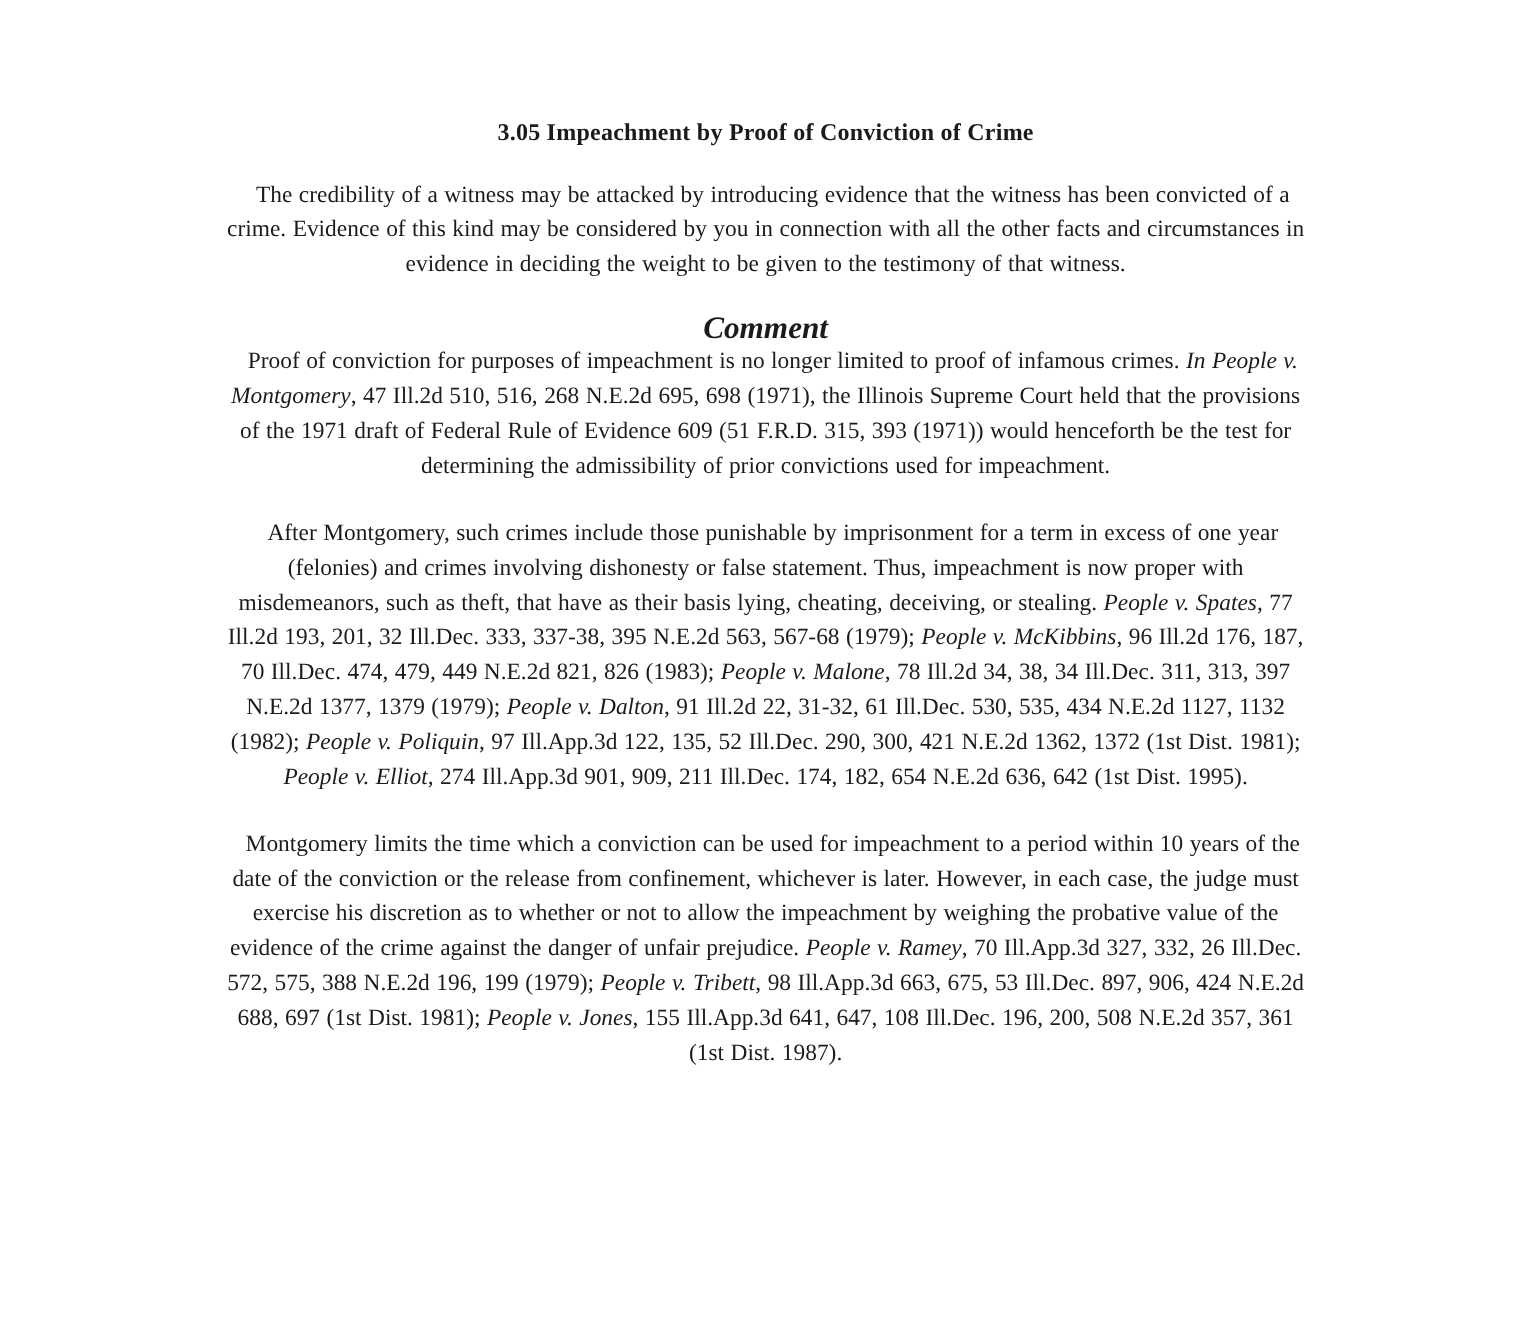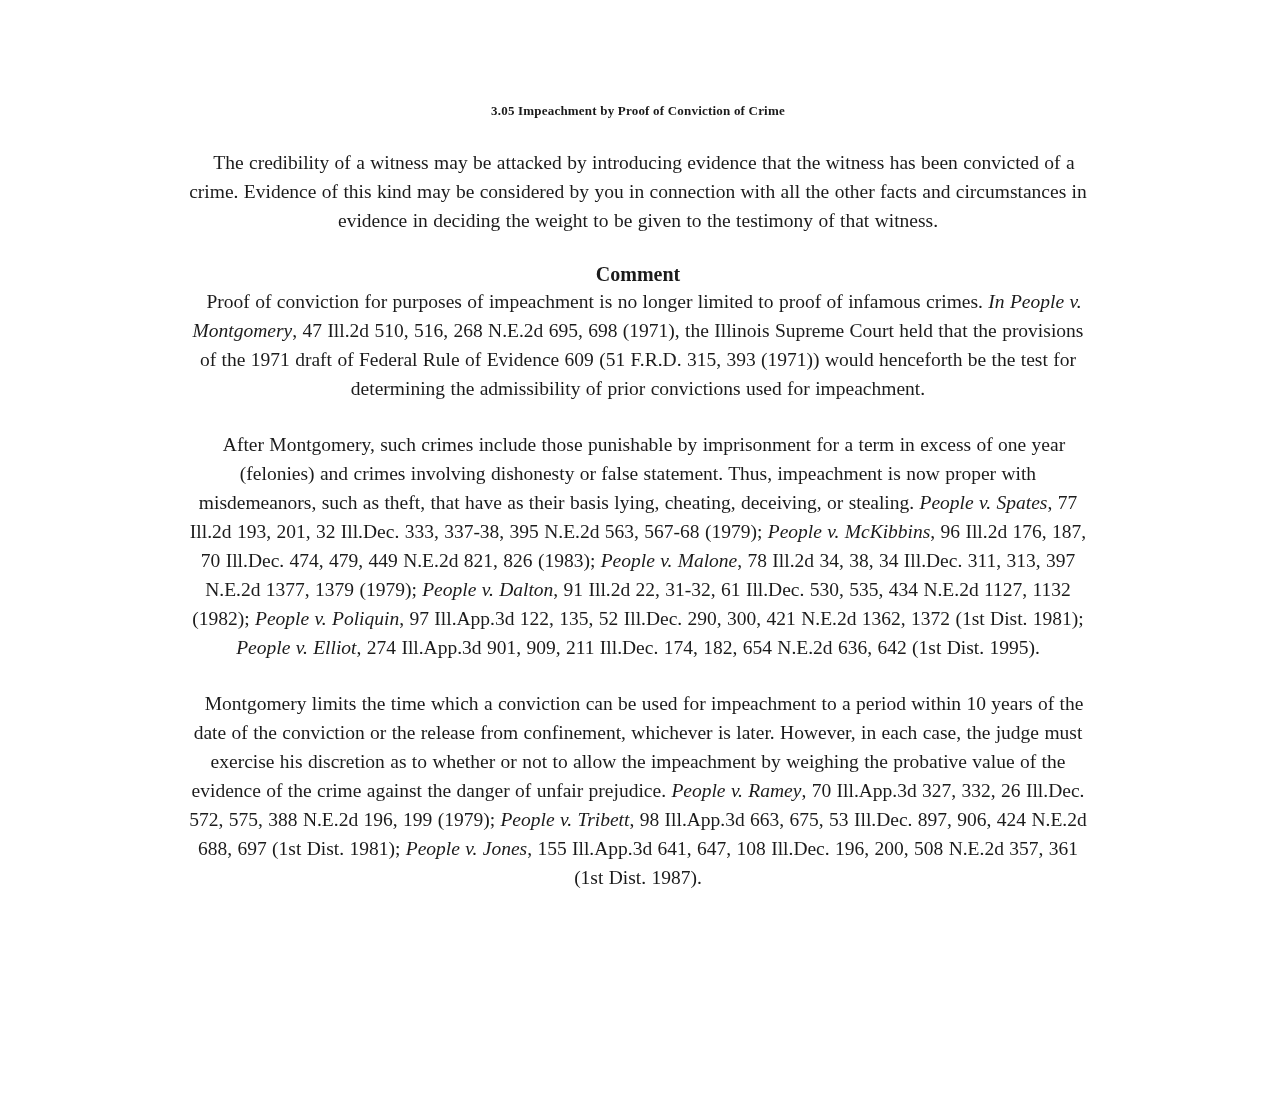--- a/index.html
+++ b/index.html
@@ -17,42 +17,43 @@
   }
   .doc {
     position: absolute;
     left: 188px;
     top: 99px;
     width: 900px;
   }
   .doc-title {
     text-align: center;
     font-weight: bold;
-    font-size: 13px;
+    font-size: 20px;
     line-height: 24px;
     margin: 0 0 25px 0;
     letter-spacing: 0.2px;
   }
   .body-par {
     font-size: 19.5px;
     line-height: 29px;
     margin: 0;
     text-indent: 12px;
     text-align: center;
     word-spacing: 0.5px;
   }
   .par-gap {
     margin-bottom: 27px;
   }
   .comment-heading {
     text-align: center;
     font-weight: bold;
-    font-size: 20px;
+    font-size: 26px;
     line-height: 24px;
     margin: 6px 0 1px 0;
+    font-style: italic;
   }
 </style>
 </head>
 <body>
 
 <div class="doc">
   <div class="doc-title">3.05 Impeachment by Proof of Conviction of Crime</div>
 
   <p class="body-par par-gap"><span>The credibility of a witness may be attacked by introducing evidence that the witness has been convicted of a crime. Evidence of this kind may be considered by you in connection with all the other facts and circumstances in evidence in deciding the weight to be given to the testimony of that witness.</span></p>
 

